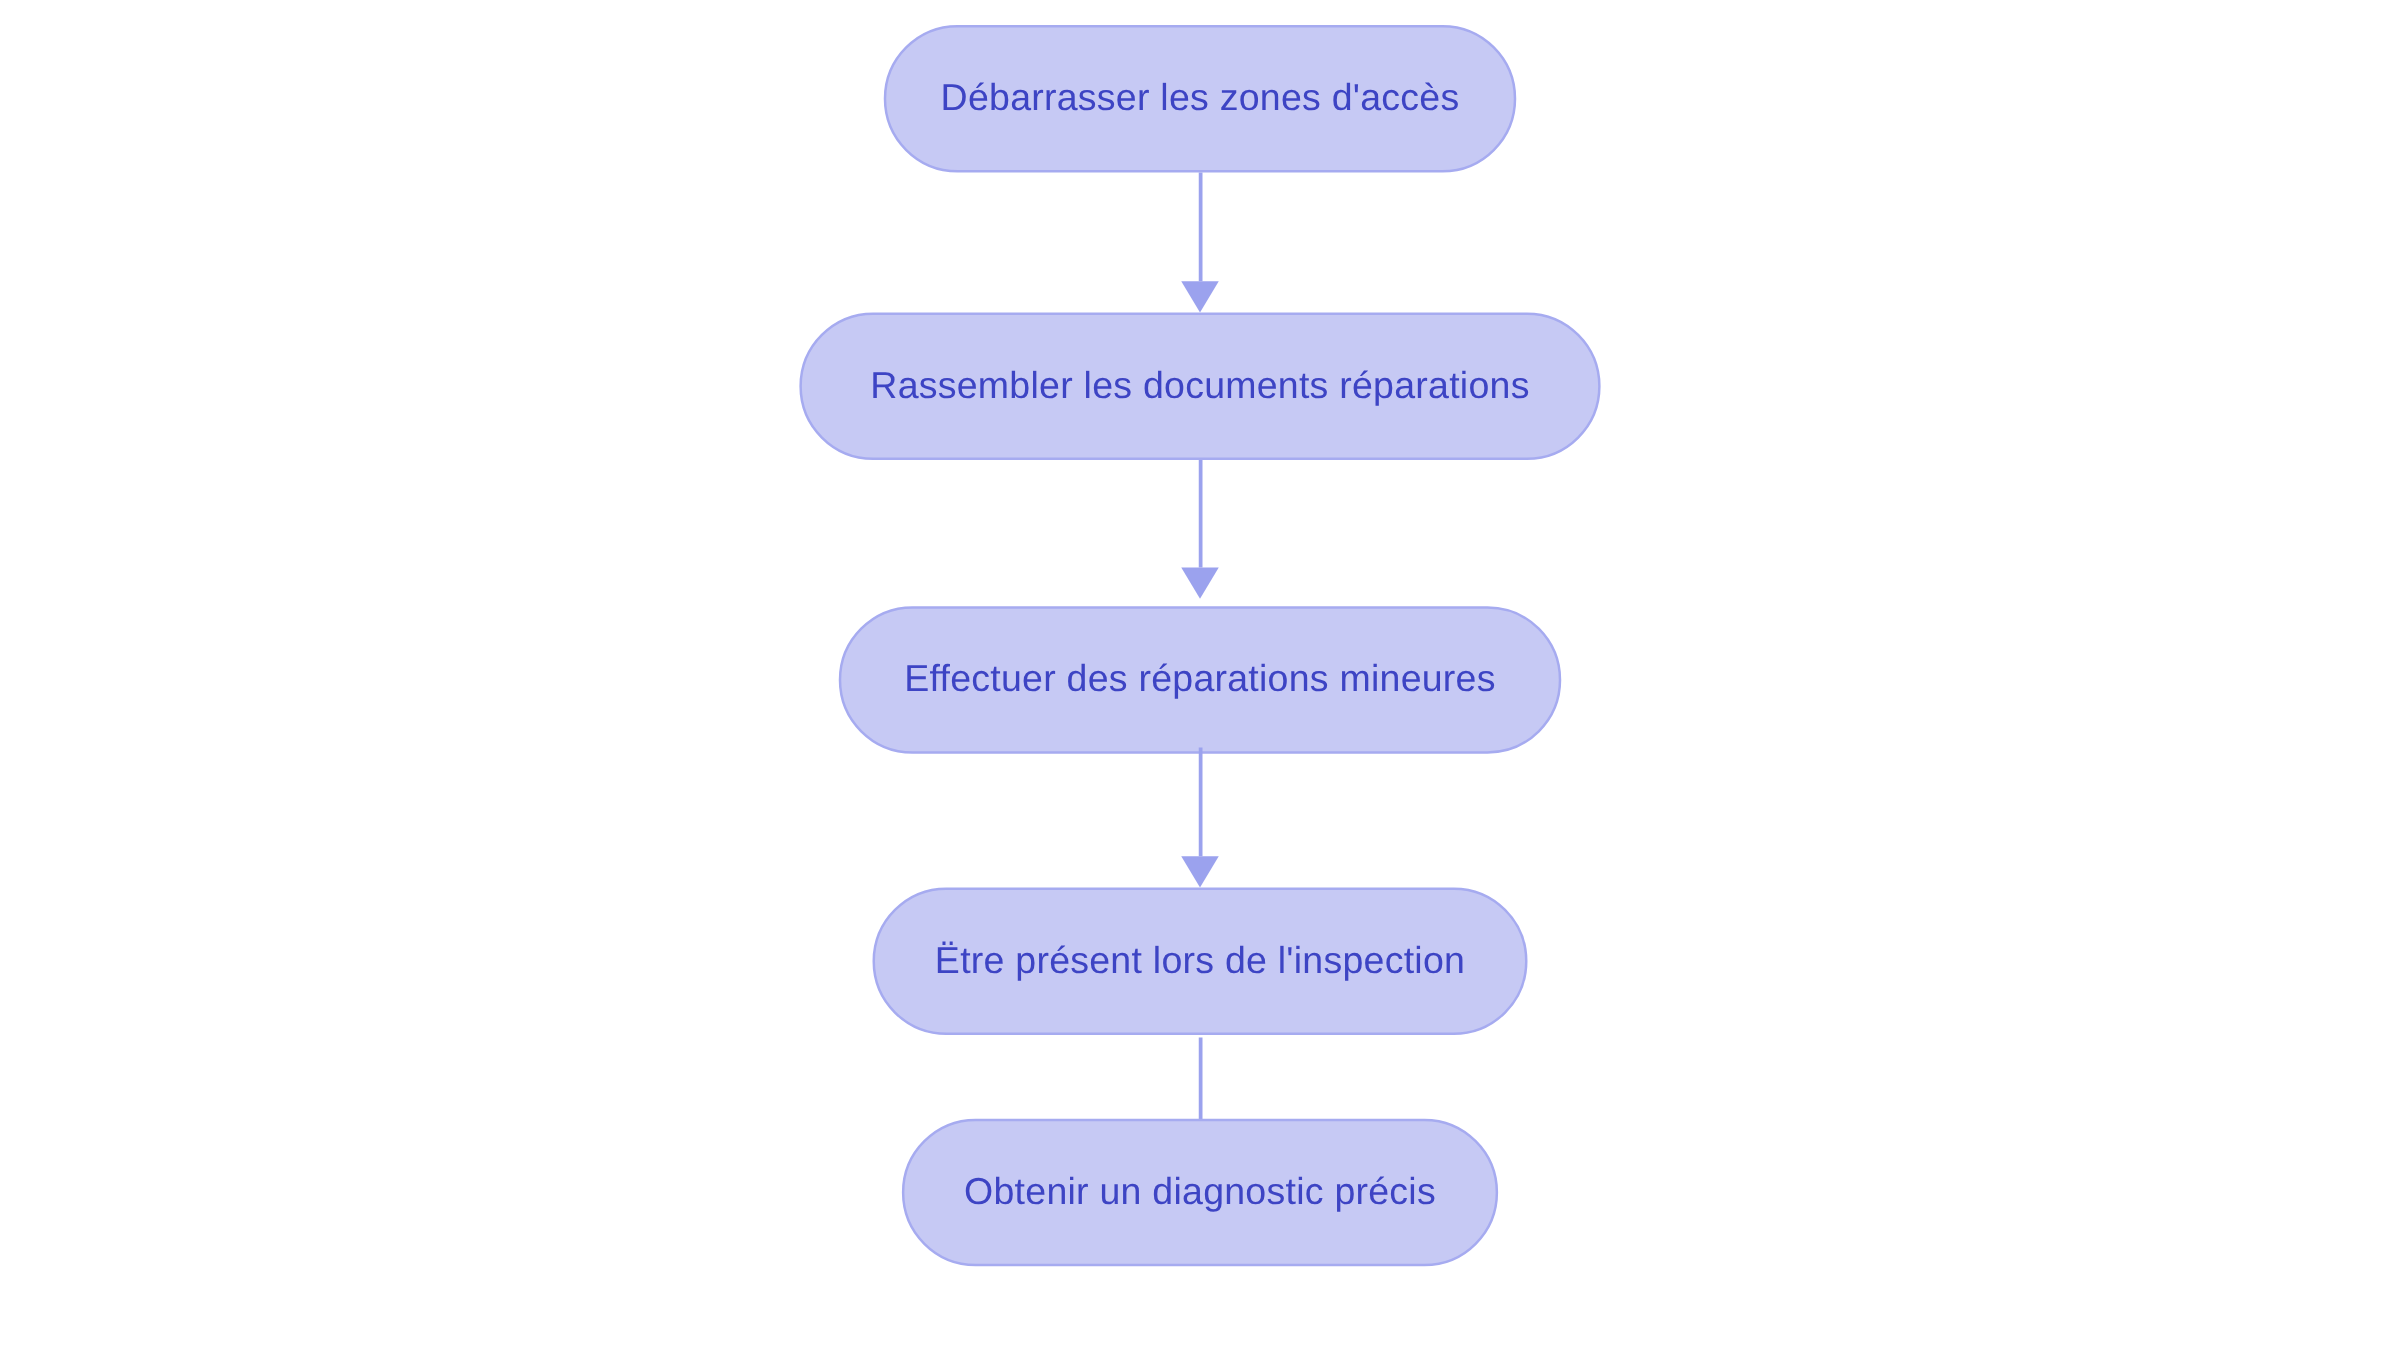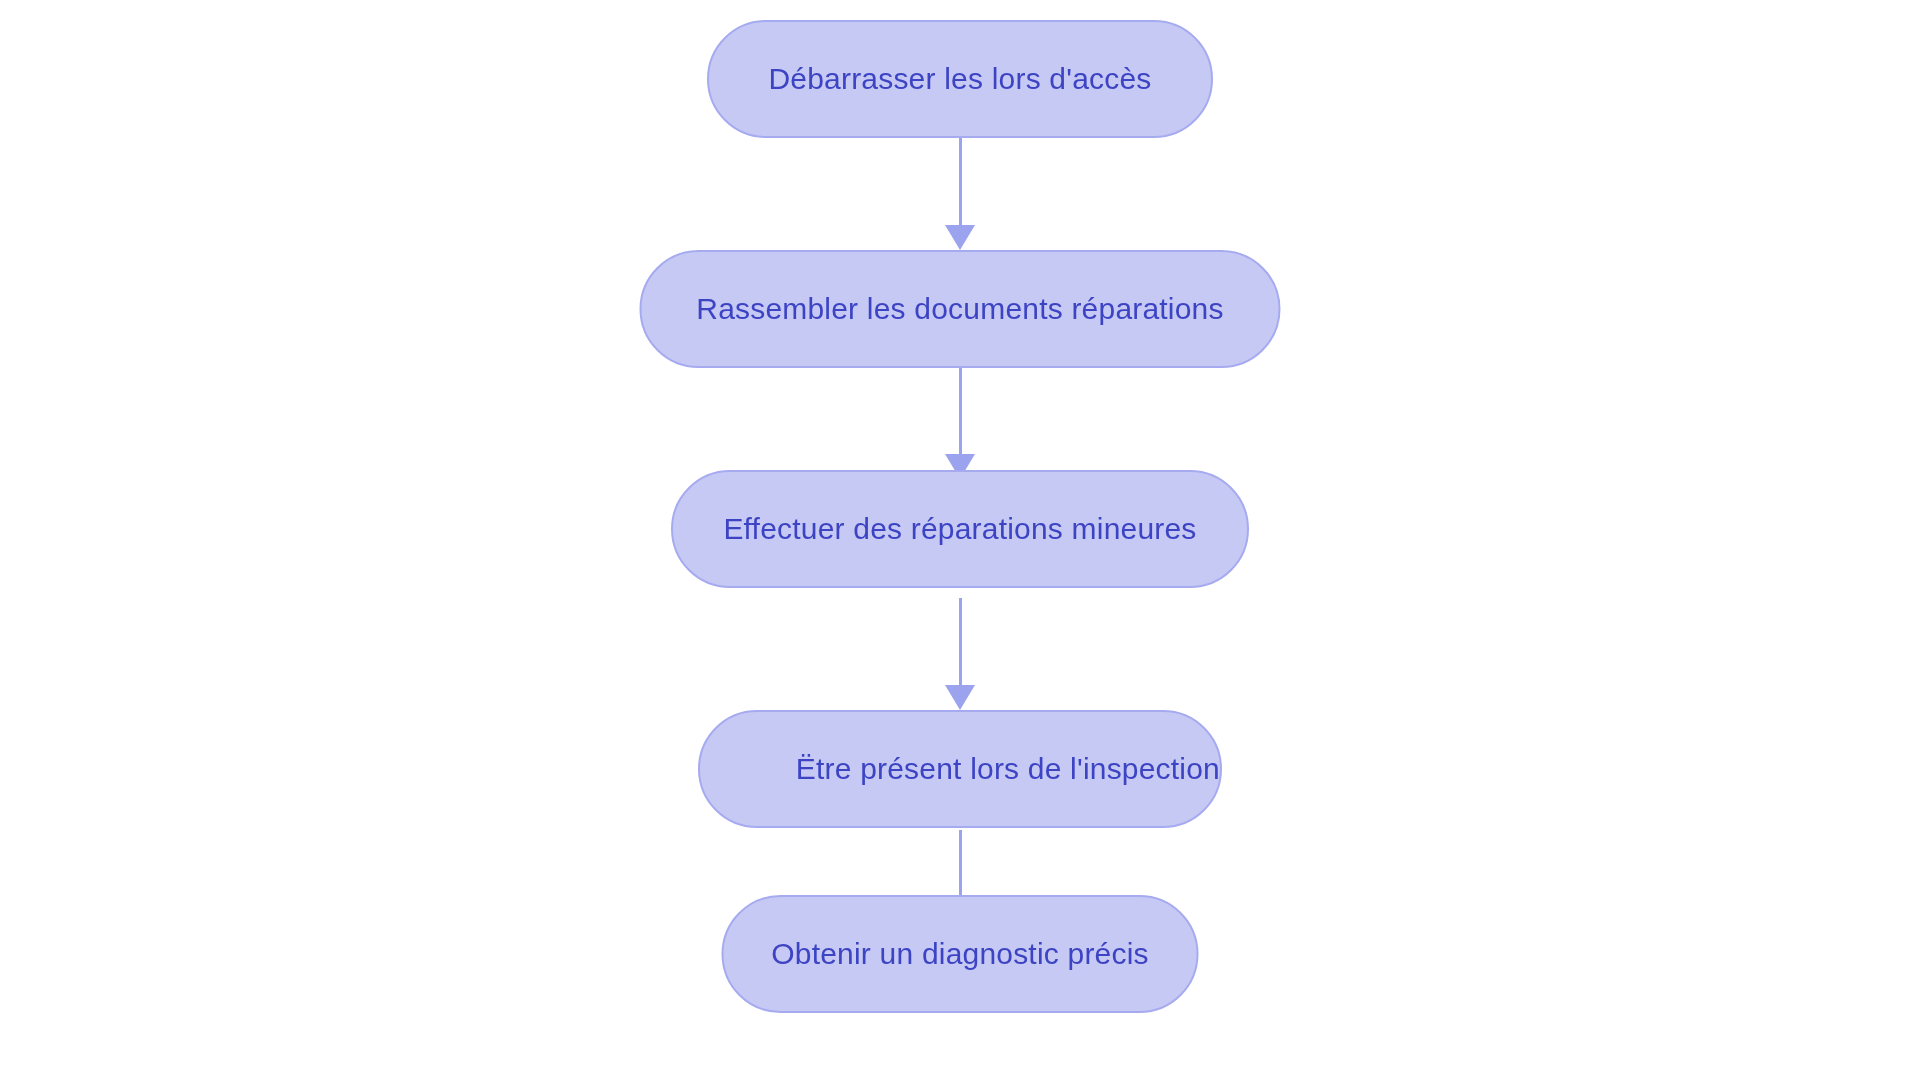--- a/index.html
+++ b/index.html
@@ -33,22 +33,22 @@
     align-items: center;
     justify-content: center;
     color: var(--text);
     font-size: 30px;
     letter-spacing: 0.2px;
     white-space: nowrap;
     text-align: center;
   }
   .node-1 { top: 20px;  width: 506px; }
   .node-2 { top: 250px; width: 641px; }
-  .node-3 { top: 470px; width: 578px; }
-  .node-4 { top: 710px; width: 524px; justify-content: flex-end; }
+  .node-3 { top: 485px; width: 578px; }
+  .node-4 { top: 710px; width: 524px; }
   .node-5 { top: 895px; width: 477px; }
 
   .arrow {
     position: absolute;
     left: 50%;
     transform: translateX(-50%);
     width: 30px;
     display: flex;
     flex-direction: column;
     align-items: center;
@@ -69,21 +69,21 @@
     border-right: 15px solid transparent;
     border-top: 25px solid var(--arrow);
   }
 </style>
 </head>
 <body>
 
 <div class="canvas">
 
   <div class="node node-1">
-    <span>Débarrasser les lors d'accès</span>
+    <span>Débarrasser les zones d'accès</span>
   </div>
 
   <div class="arrow arrow-1">
     <div class="shaft"></div>
     <div class="head"></div>
   </div>
 
   <div class="node node-2">
     <span>Rassembler les documents réparations</span>
   </div>

